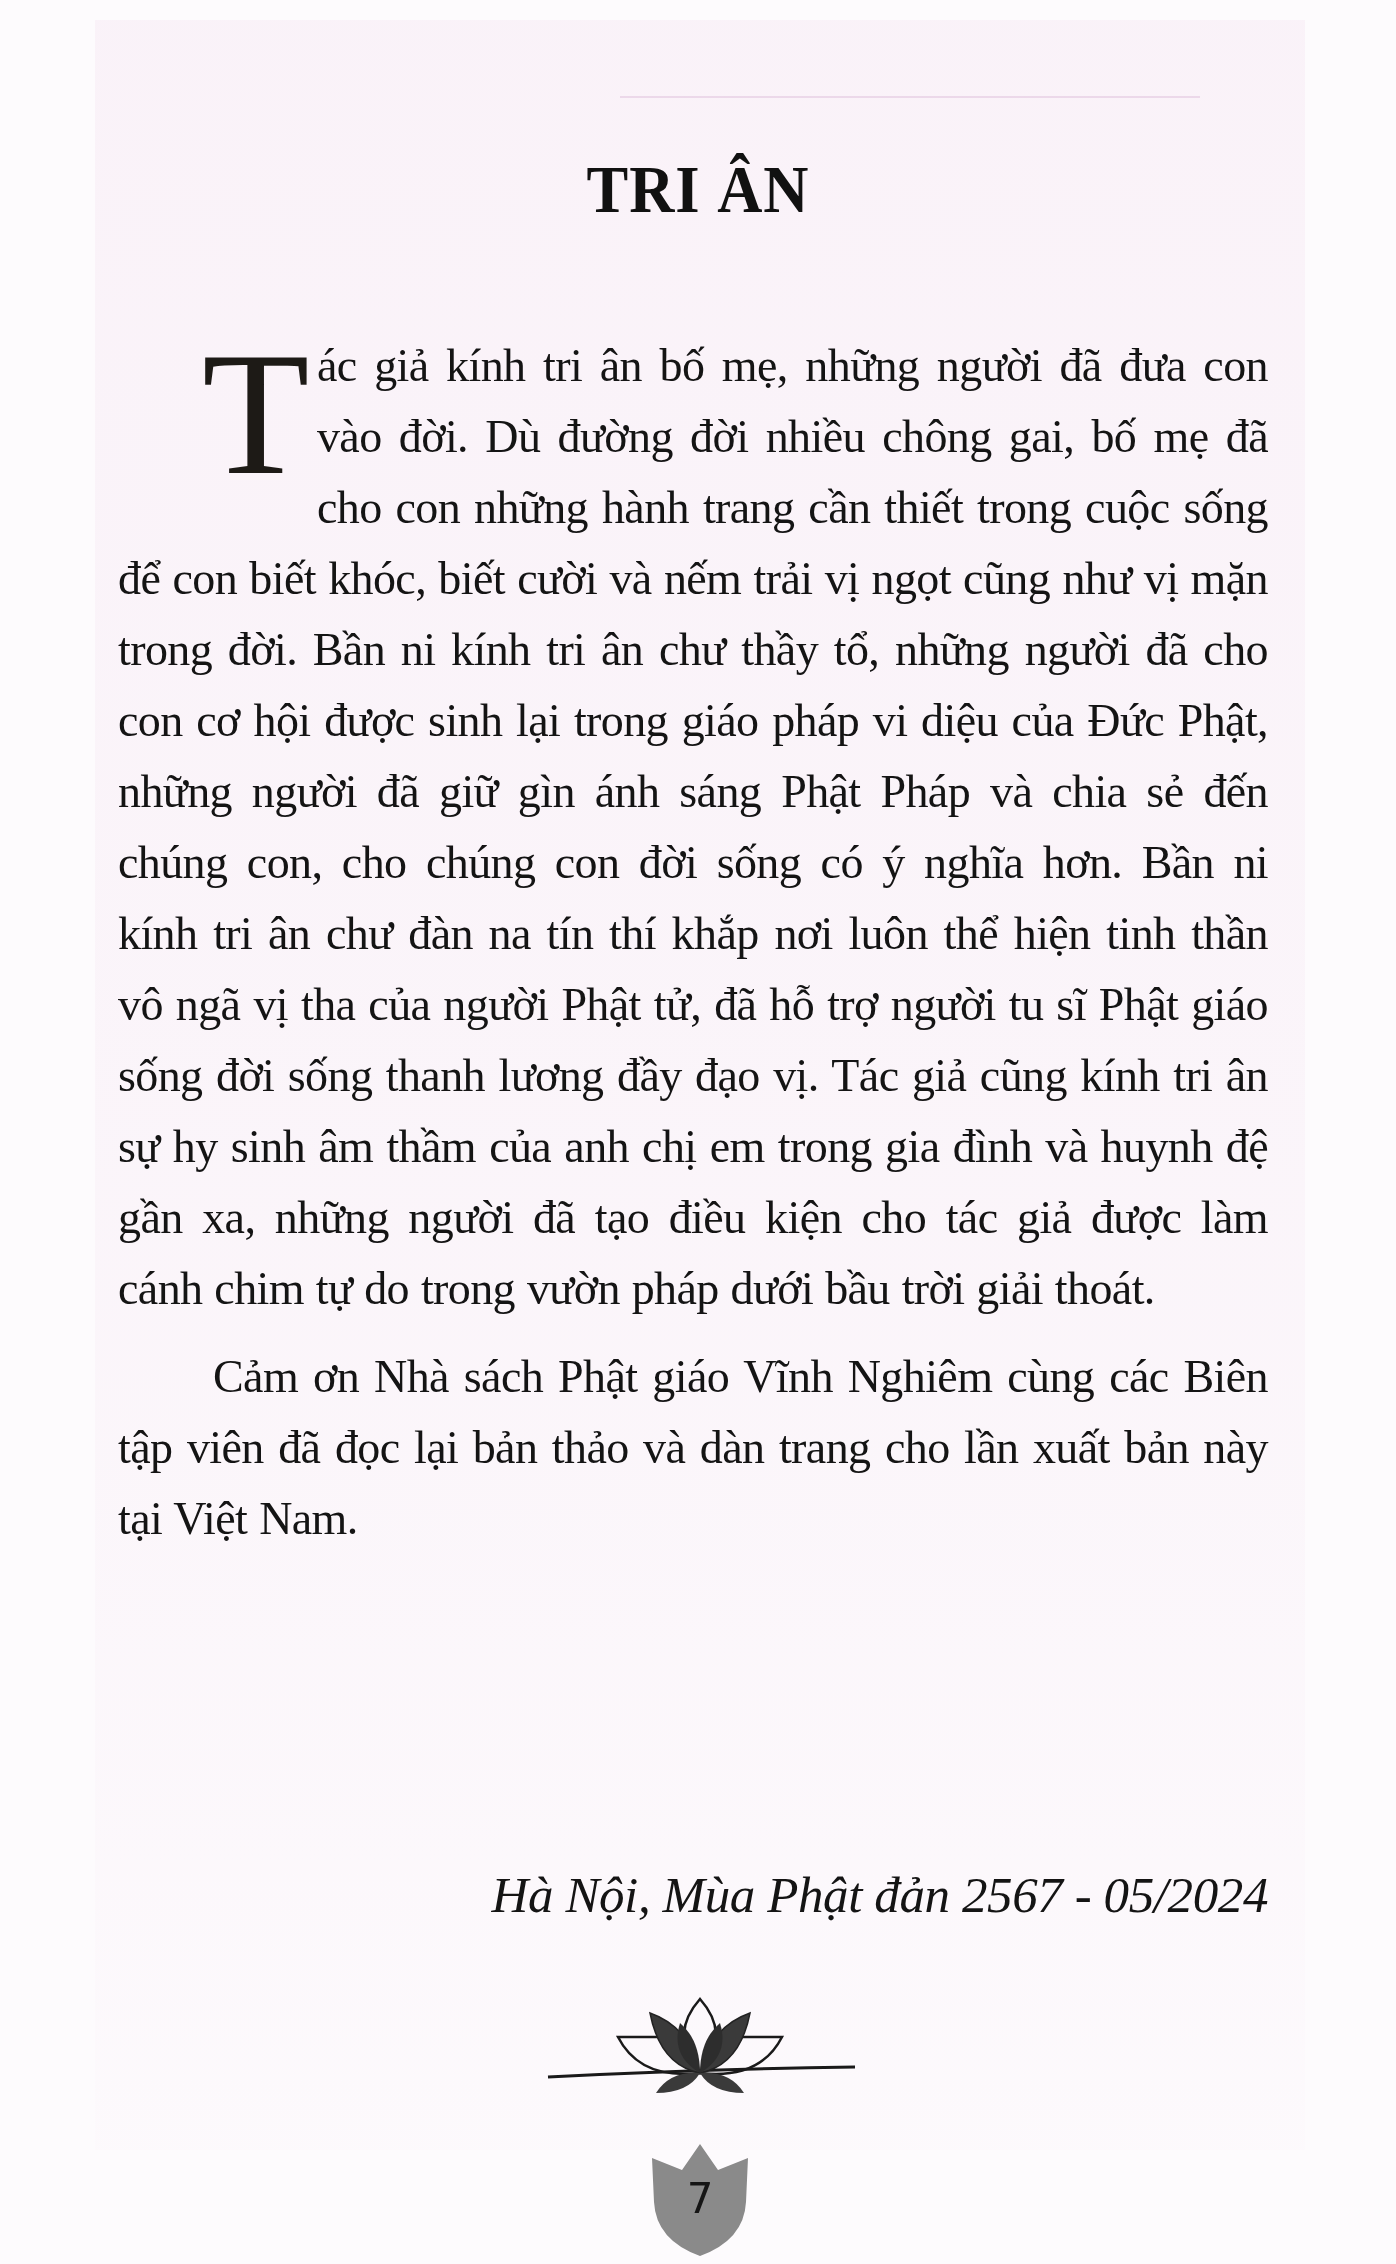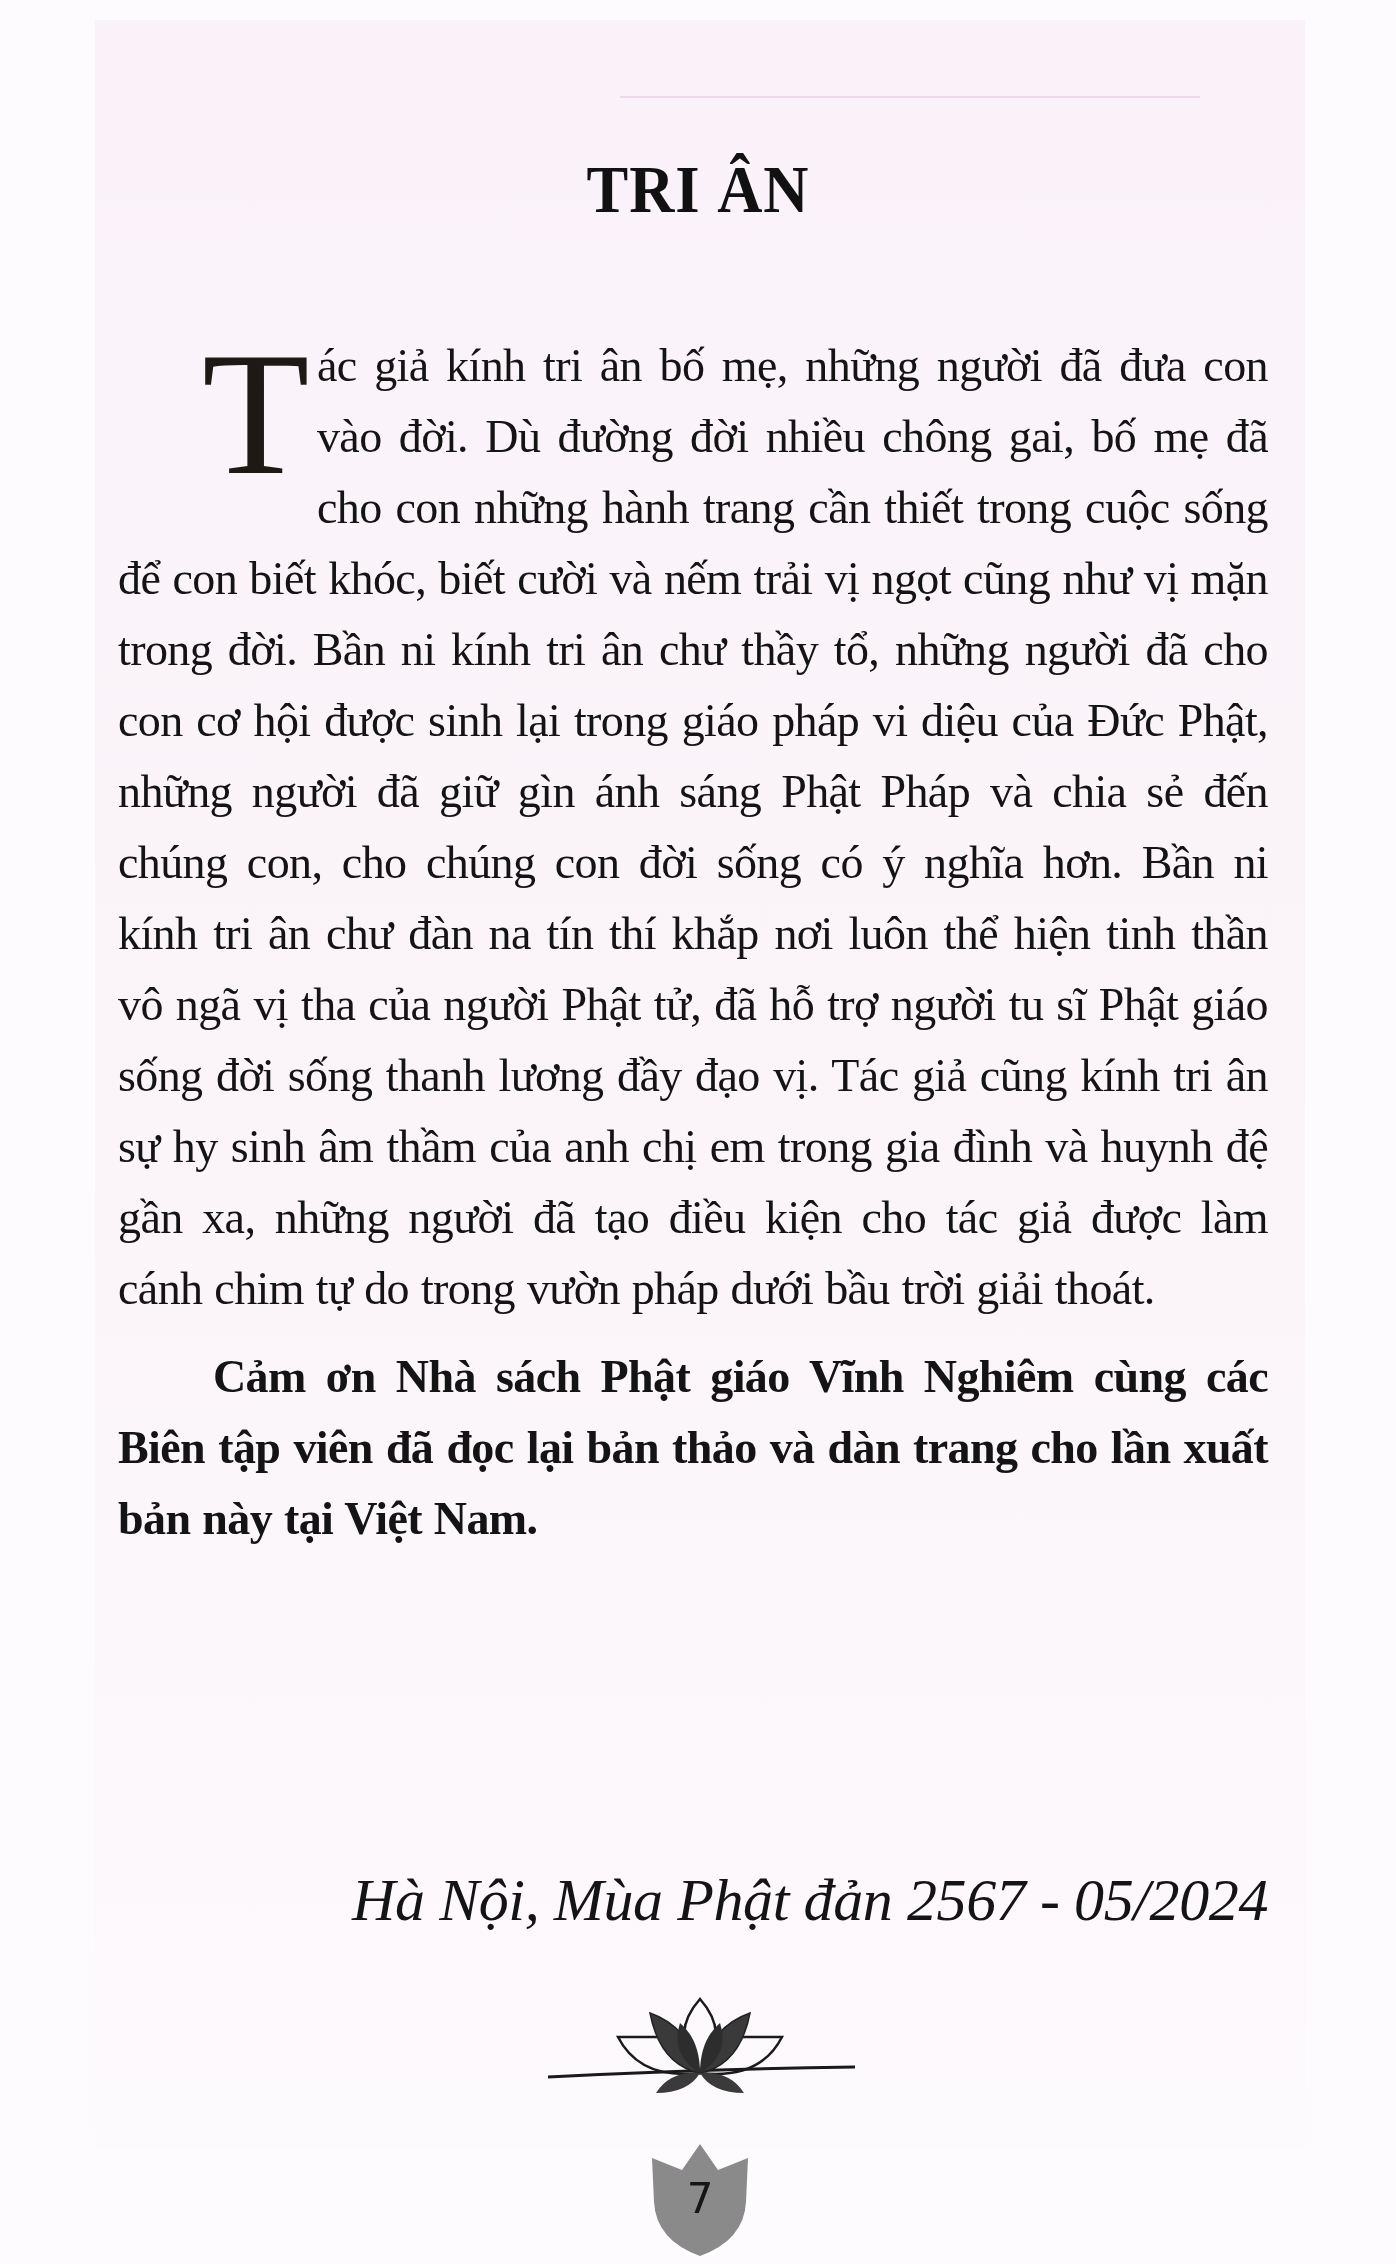--- a/index.html
+++ b/index.html
@@ -61,38 +61,37 @@
     margin: 0;
     text-align: justify;
     letter-spacing: -0.6px;
     word-spacing: 1px;
   }
   .para + .para {
     margin-top: 17px;
   }
   .para.indent {
     text-indent: 95px;
-    font-weight: bold;
   }
   .dropcap {
     float: left;
     font-family: "Liberation Serif", serif;
     font-size: 176px;
     line-height: 124px;
     height: 128px;
     margin: 22px 8px 0 84px;
     color: #1d1a16;
     font-weight: normal;
   }
   .signature {
     position: absolute;
     right: 128px;
     top: 1866px;
     font-style: italic;
-    font-size: 60px;
+    font-size: 51px;
     letter-spacing: -0.4px;
     margin: 0;
   }
   .ornament {
     position: absolute;
     left: 520px;
     top: 1985px;
     width: 360px;
     height: 120px;
   }

